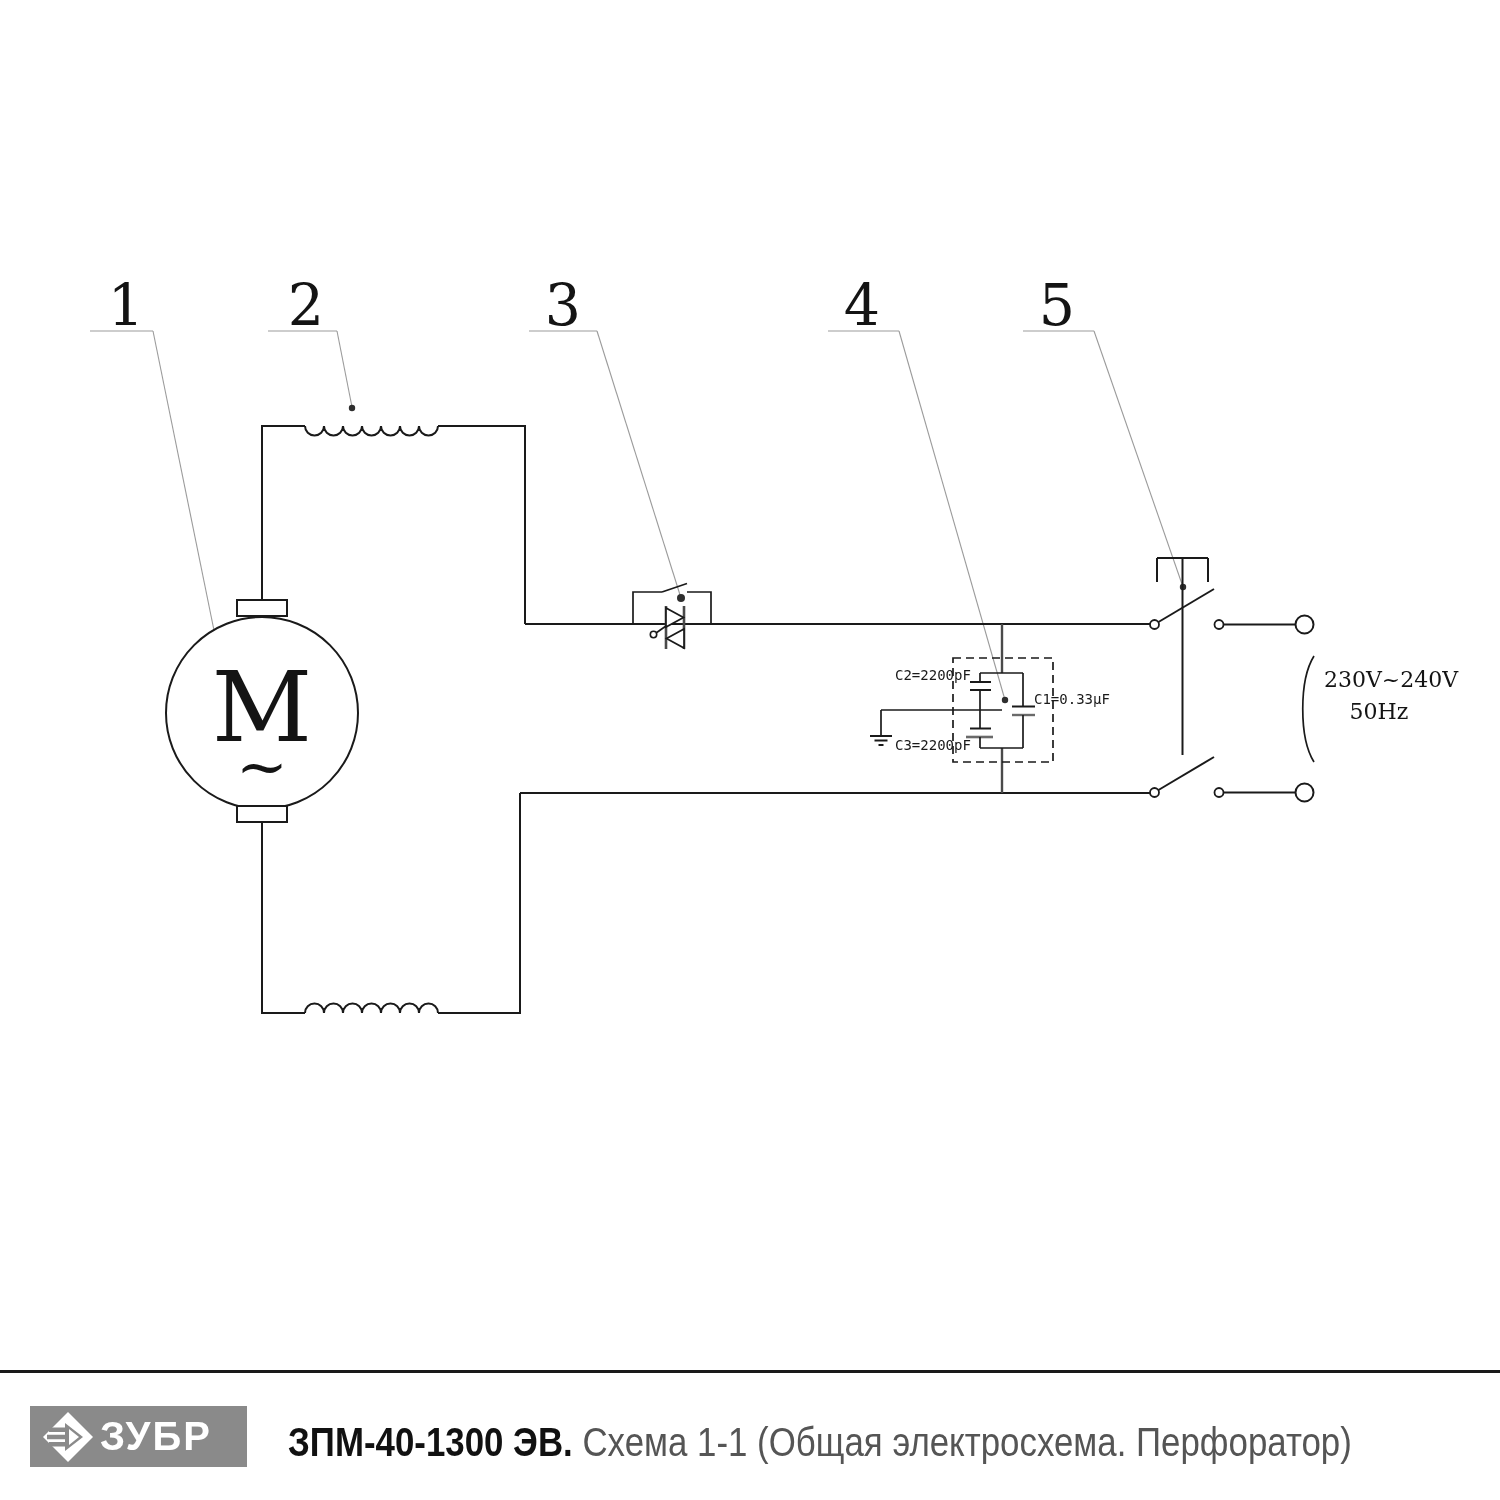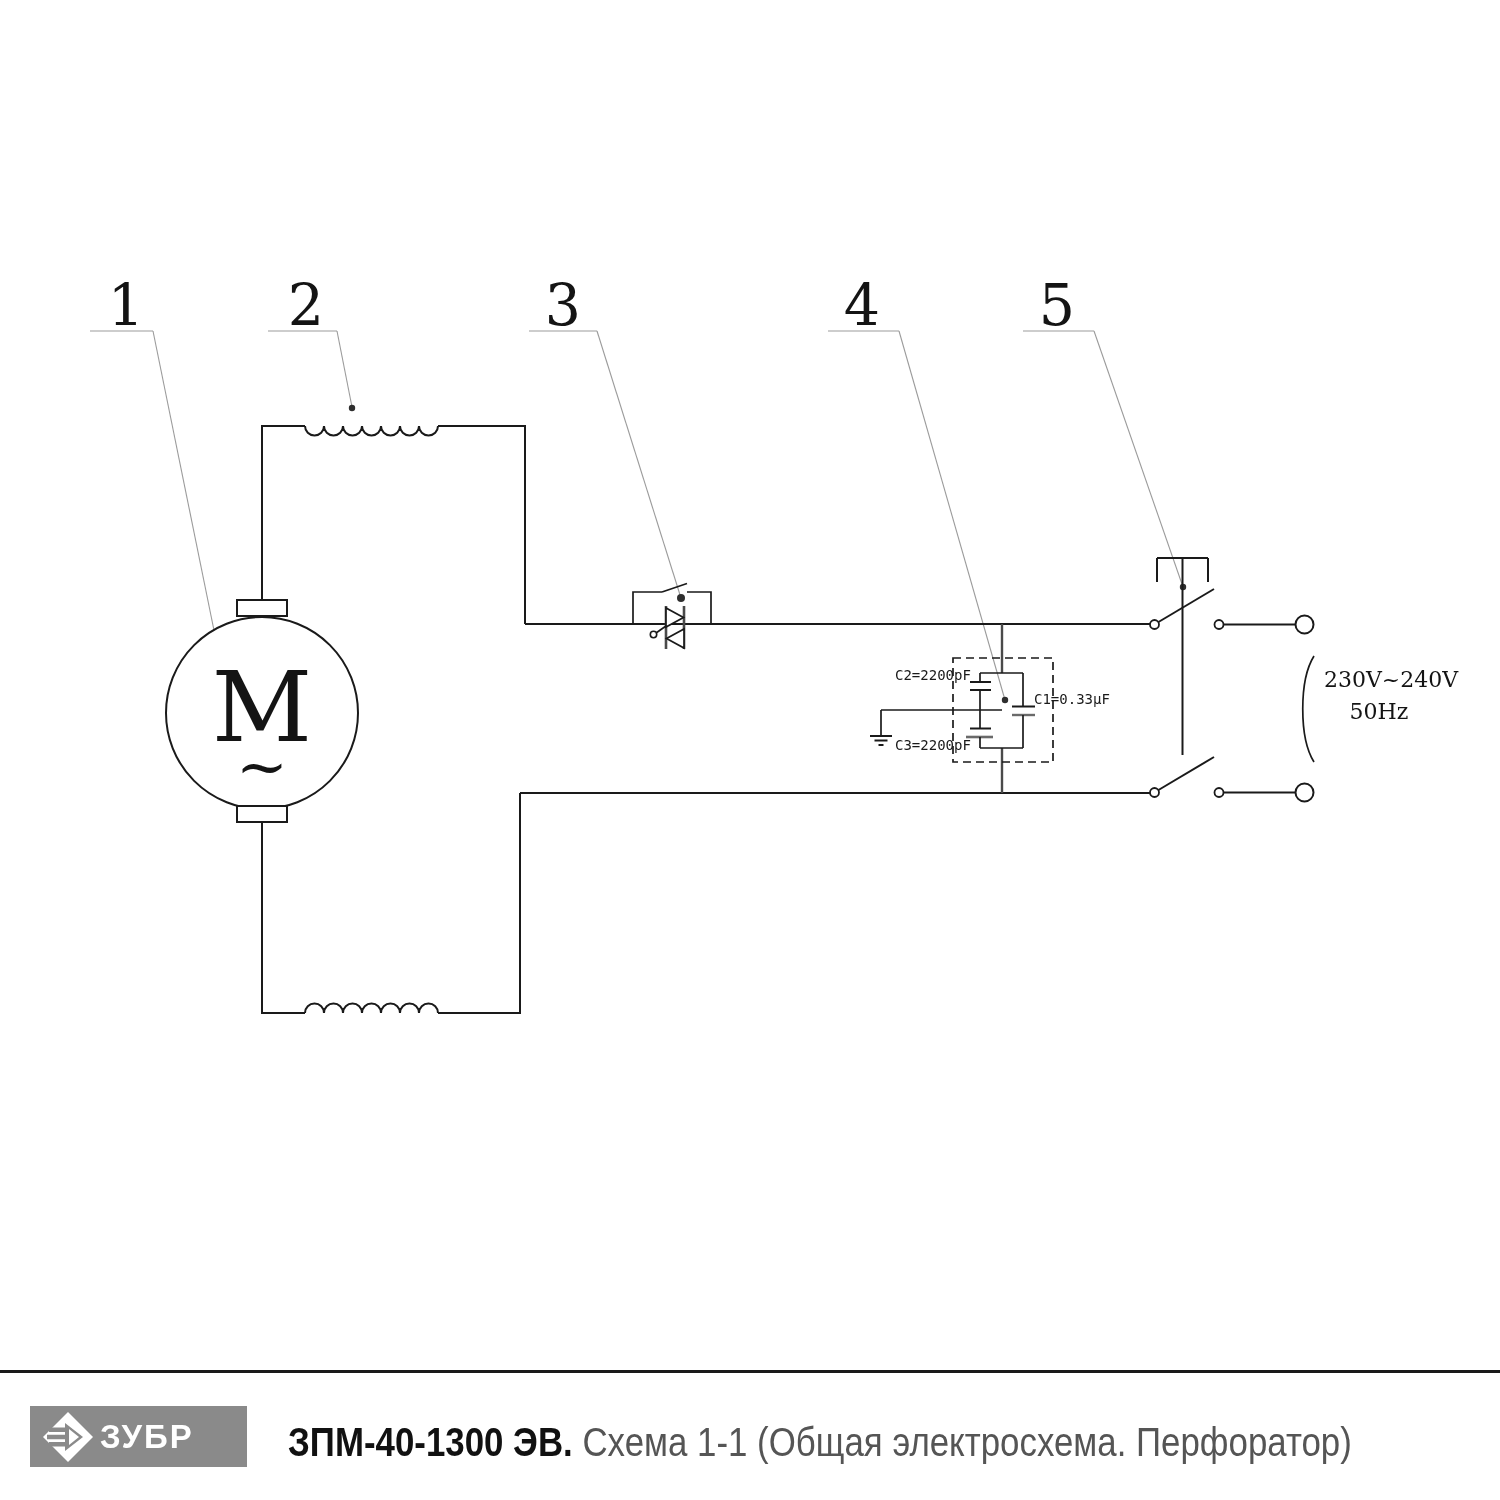--- a/index.html
+++ b/index.html
@@ -10,21 +10,21 @@
   .graybar{stroke:#4a4a4a;stroke-width:2.6;fill:none;}
   .leader{stroke:#9b9b9b;stroke-width:1.1;fill:none;}
   .callout-num{font-family:"DejaVu Serif","Liberation Serif",serif;font-size:57px;fill:#141414;text-anchor:middle;}
   .cap-label{font-family:"DejaVu Sans Mono","Liberation Mono",monospace;font-size:14px;fill:#1a1a1a;}
   .supply-label{font-family:"DejaVu Serif","Liberation Serif",serif;font-size:22px;fill:#141414;text-anchor:middle;}
   .motor-m{font-family:"DejaVu Serif","Liberation Serif",serif;font-size:98px;fill:#141414;text-anchor:middle;}
   .motor-tilde{font-family:"DejaVu Serif","Liberation Serif",serif;font-size:62px;fill:#141414;text-anchor:middle;}
   #footer-rule{position:absolute;left:0;top:1370px;width:1500px;height:3px;background:#1a1a1a;}
   #logo-box{position:absolute;left:30px;top:1406px;width:217px;height:61px;background:#8a8a8a;display:flex;align-items:center;}
   #logo-icon{margin-left:12px;flex:0 0 auto;}
-  #logo-text{color:#ffffff;font-weight:bold;font-size:33px;letter-spacing:2px;margin-left:6px;transform:scaleY(1.02);}
+  #logo-text{color:#ffffff;font-weight:bold;font-size:40px;letter-spacing:2px;margin-left:6px;transform:scaleY(1.02);}
   #footer-title{position:absolute;left:288px;top:1419px;white-space:nowrap;font-size:41px;line-height:46px;transform:scaleX(0.85);transform-origin:left center;}
   #footer-title .model{font-weight:bold;color:#111111;}
   #footer-title .subtitle{font-weight:normal;color:#555555;}
 </style>
 </head>
 <body>
 
 <svg id="schematic" width="1500" height="1500" viewBox="0 0 1500 1500" xmlns="http://www.w3.org/2000/svg">
 
   <g>

